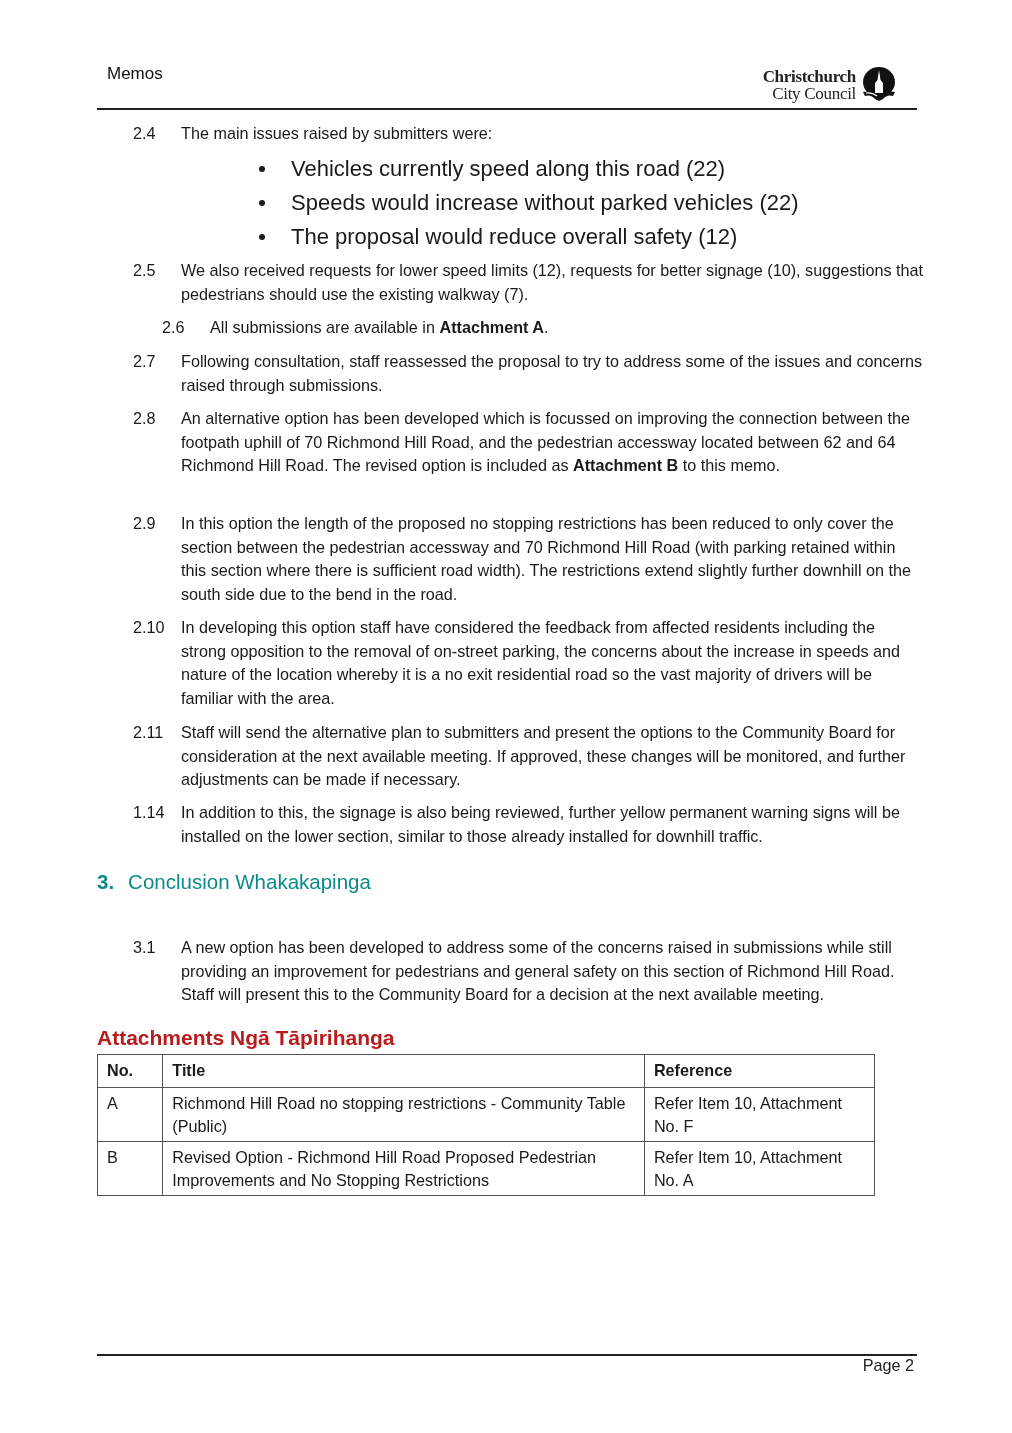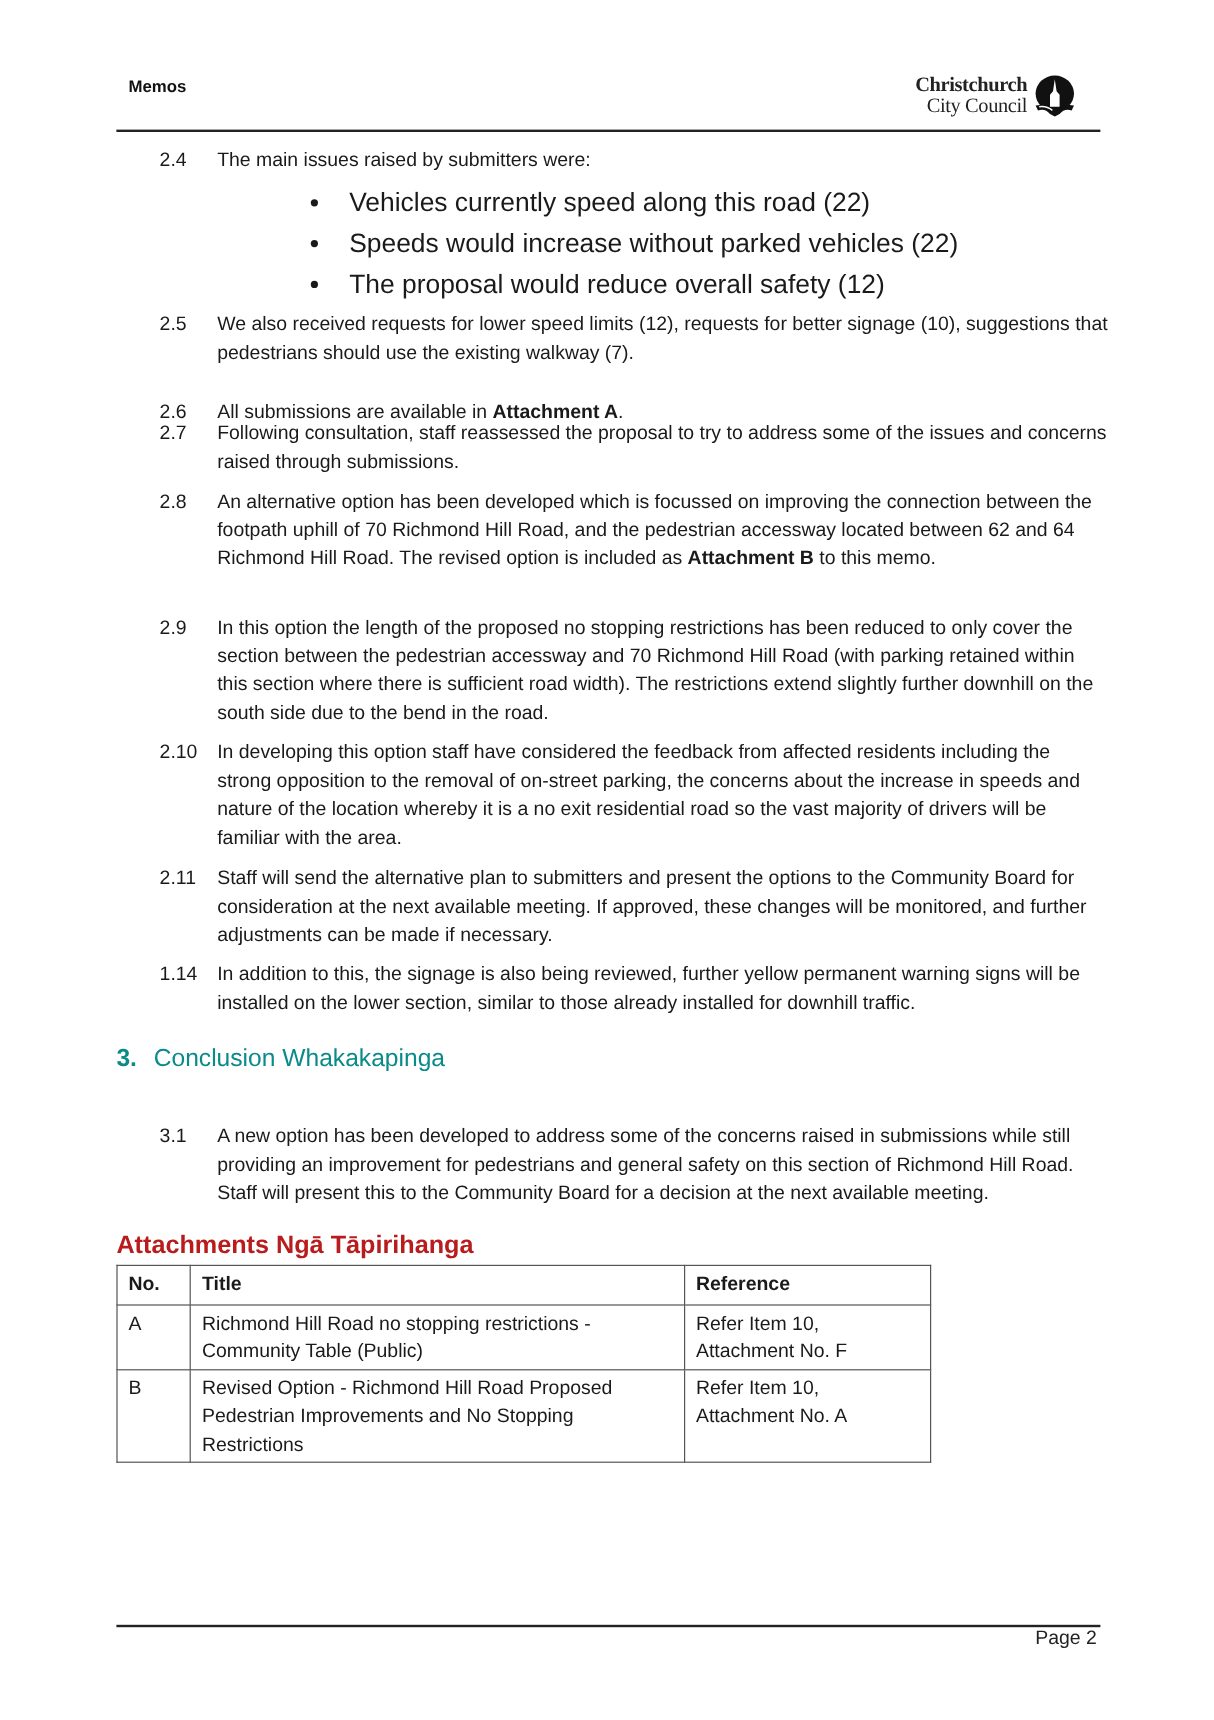--- a/index.html
+++ b/index.html
@@ -9,25 +9,25 @@
       font-family: "Liberation Sans", sans-serif;
       color: #1a1a1a;
       overflow: hidden;
     }
     .header {
       position: absolute; left: 97px; top: 58px; width: 820px; height: 52px;
       border-bottom: 2px solid #222;
     }
     .header-title {
       position: absolute; left: 10px; top: 6px;
-      font-weight: bold; font-size: 14px; color: #111;
+      font-weight: normal; font-size: 17px; color: #111;
     }
     .logo {
       position: absolute; right: 20px; top: 4px; height: 40px;
-      display: flex; align-items: flex-start;
+      display: flex; align-items: flex-end;
     }
     .logo-text {
       font-family: "Liberation Serif", serif; text-align: right;
       line-height: 17px; margin-right: 5px; color: #222;
     }
     .logo-text .l1 { font-weight: bold; font-size: 17px; letter-spacing: -0.3px; }
     .logo-text .l2 { font-size: 17px; letter-spacing: -0.3px; }
     .logo-mark { width: 36px; height: 36px; }
 
     .para {
@@ -52,21 +52,21 @@
       position: absolute; left: 97px; top: 870px;
       font-size: 20.5px; color: #0b8a8a; font-weight: normal;
     }
     .h-section .n { font-weight: bold; margin-right: 14px; }
     .h-attach {
       position: absolute; left: 97px; top: 1026px;
       font-size: 21px; color: #b91c1c; font-weight: bold;
     }
 
     table.att {
-      position: absolute; left: 97px; top: 1054px; width: 679px;
+      position: absolute; left: 97px; top: 1054px; width: 778px;
       border-collapse: collapse; font-size: 16.2px; line-height: 23.5px;
     }
     table.att th, table.att td {
       border: 1px solid #555; vertical-align: top; text-align: left;
       padding: 4px 9px 2px 9px;
     }
     table.att th { font-weight: bold; padding-top: 4px; padding-bottom: 4px; }
     .c1 { width: 67px; }
     .c2 { width: 512px; }
     .c3 { width: 241px; }
@@ -114,21 +114,21 @@
 <div class="bullet" style="top:225px;">
   <span class="dot"></span>
   <div class="txt">The proposal would reduce overall safety (12)</div>
 </div>
 
 <div class="para" style="top:259px;">
   <span class="num">2.5</span>
   <div class="txt">We also received requests for lower speed limits (12), requests for better signage (10), suggestions that pedestrians should use the existing walkway (7).</div>
 </div>
 
-<div class="para" style="top:332px;">
+<div class="para" style="top:316px;margin-left:29px;">
   <span class="num">2.6</span>
   <div class="txt"><span>All submissions are available in </span><b>Attachment A</b><span>.</span></div>
 </div>
 
 <div class="para" style="top:350px;">
   <span class="num">2.7</span>
   <div class="txt">Following consultation, staff reassessed the proposal to try to address some of the issues and concerns raised through submissions.</div>
 </div>
 
 <div class="para" style="top:407px;">

